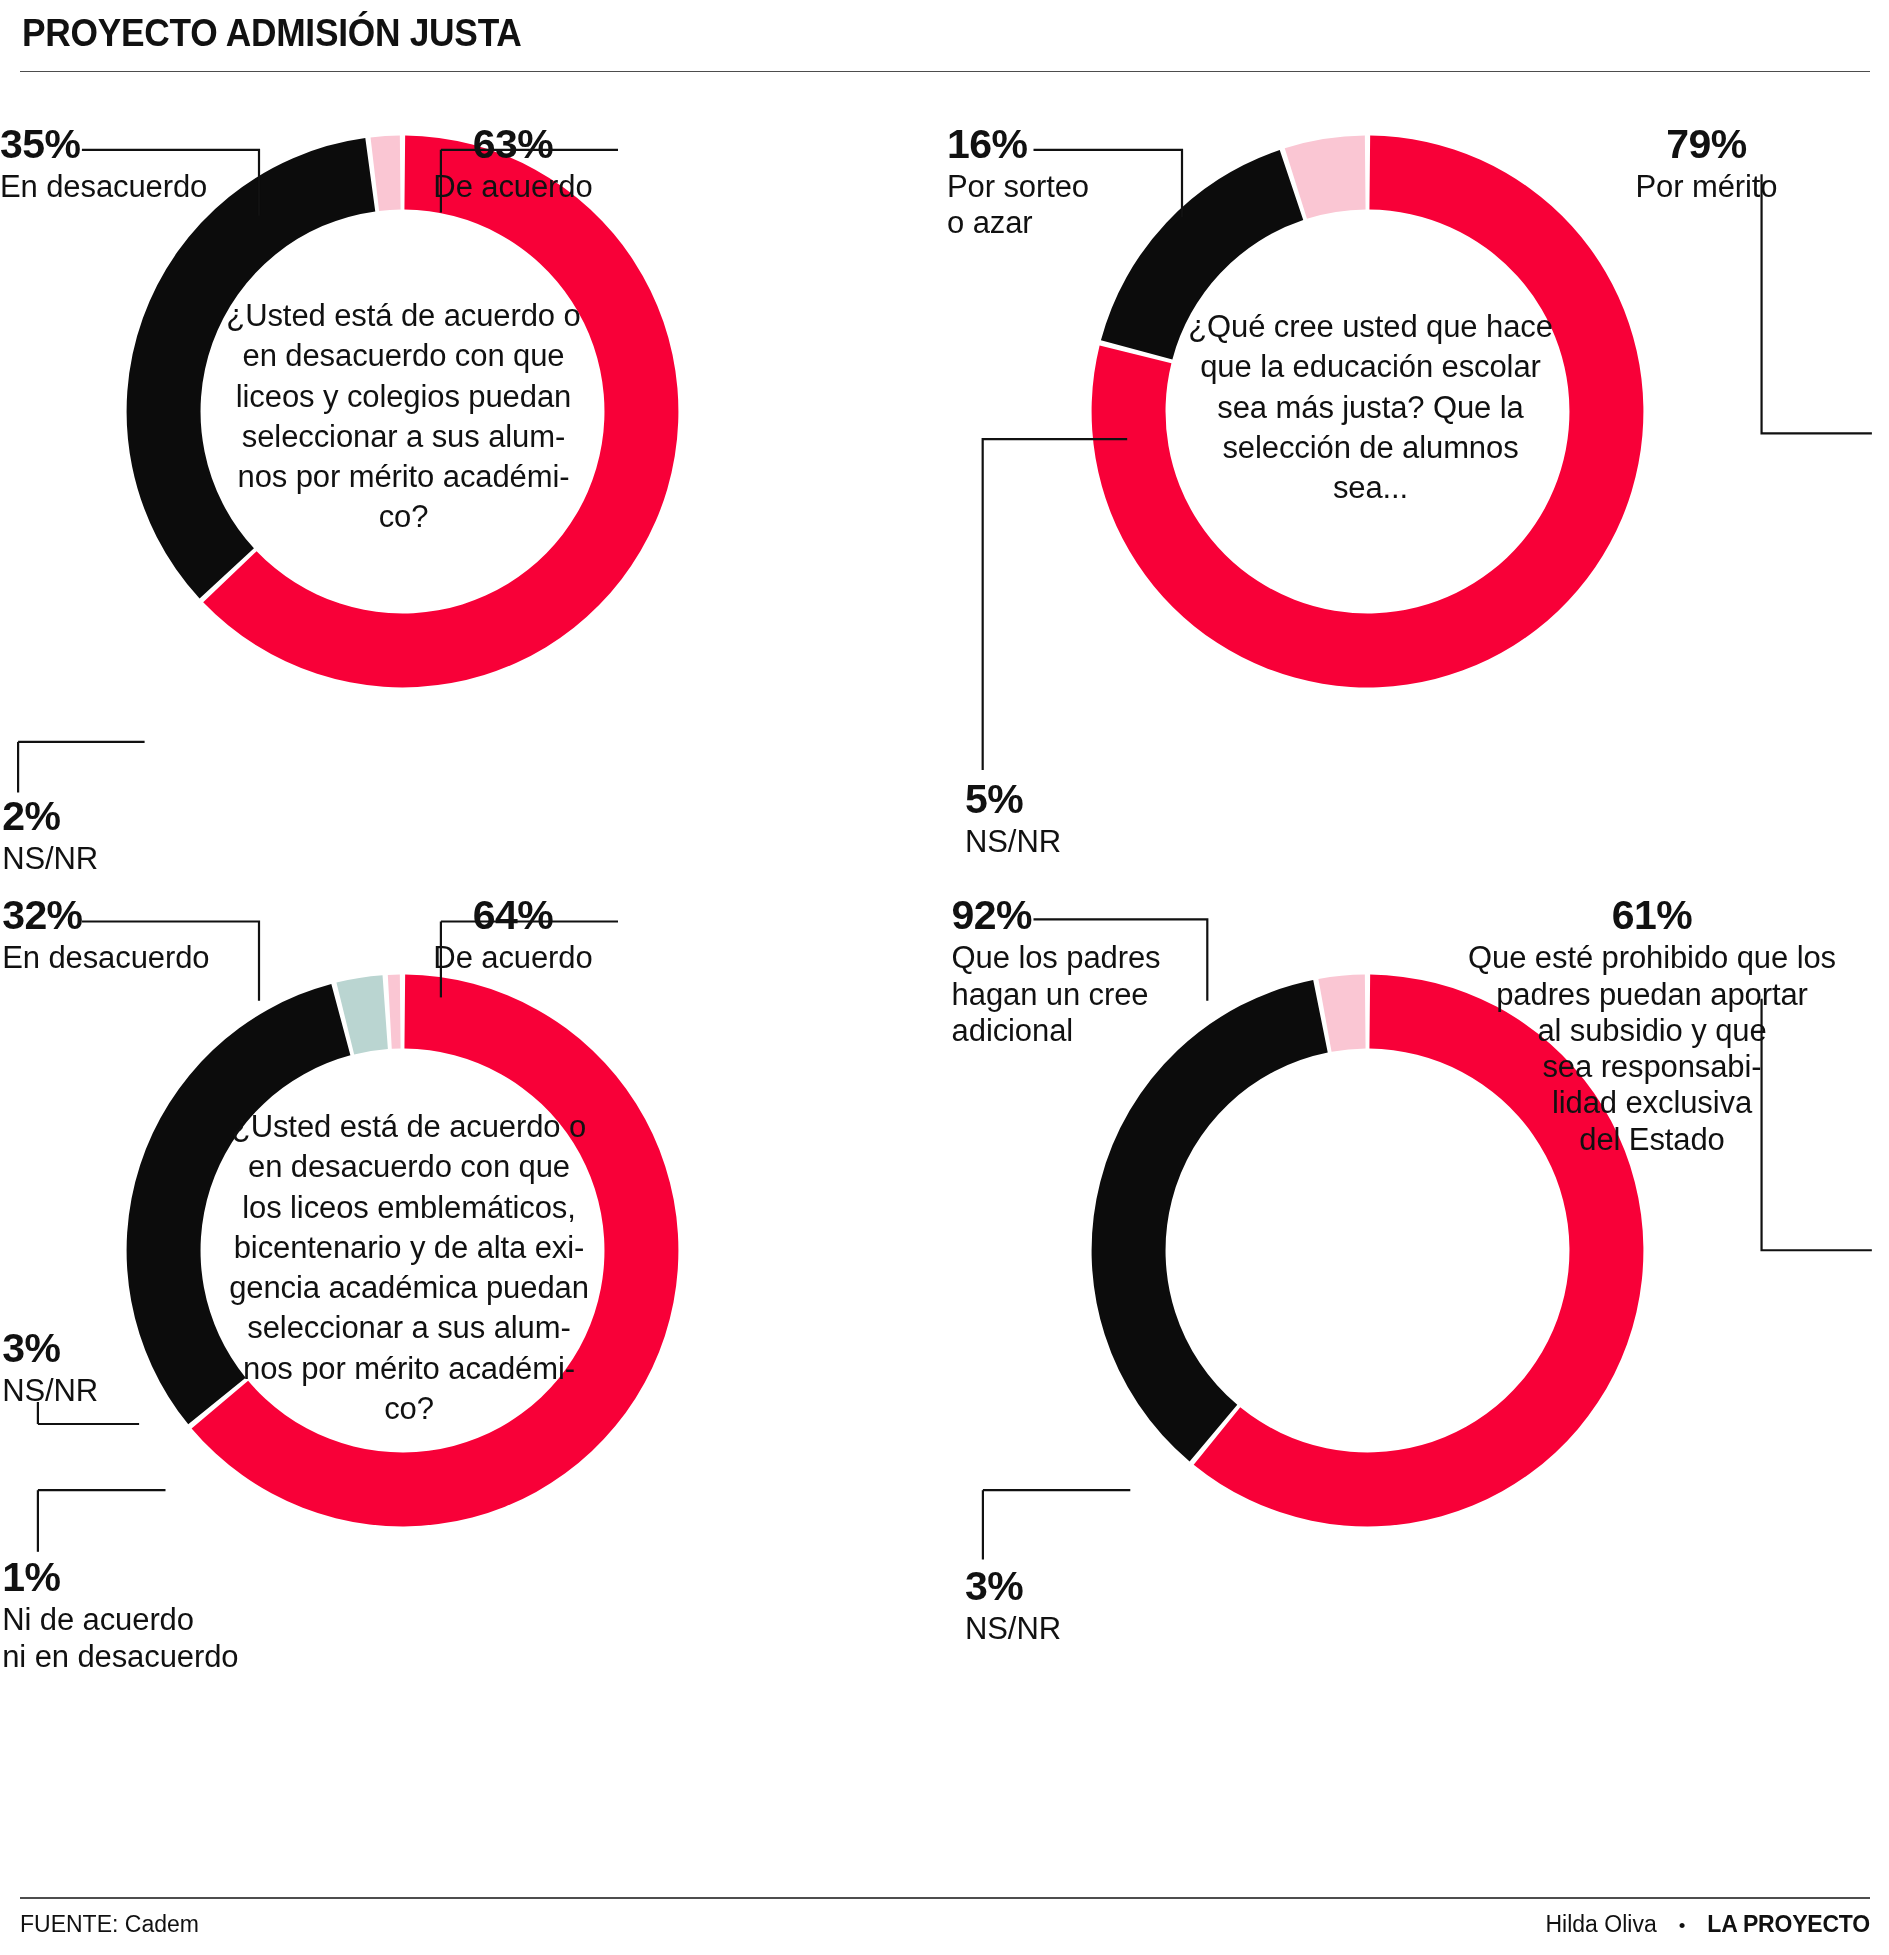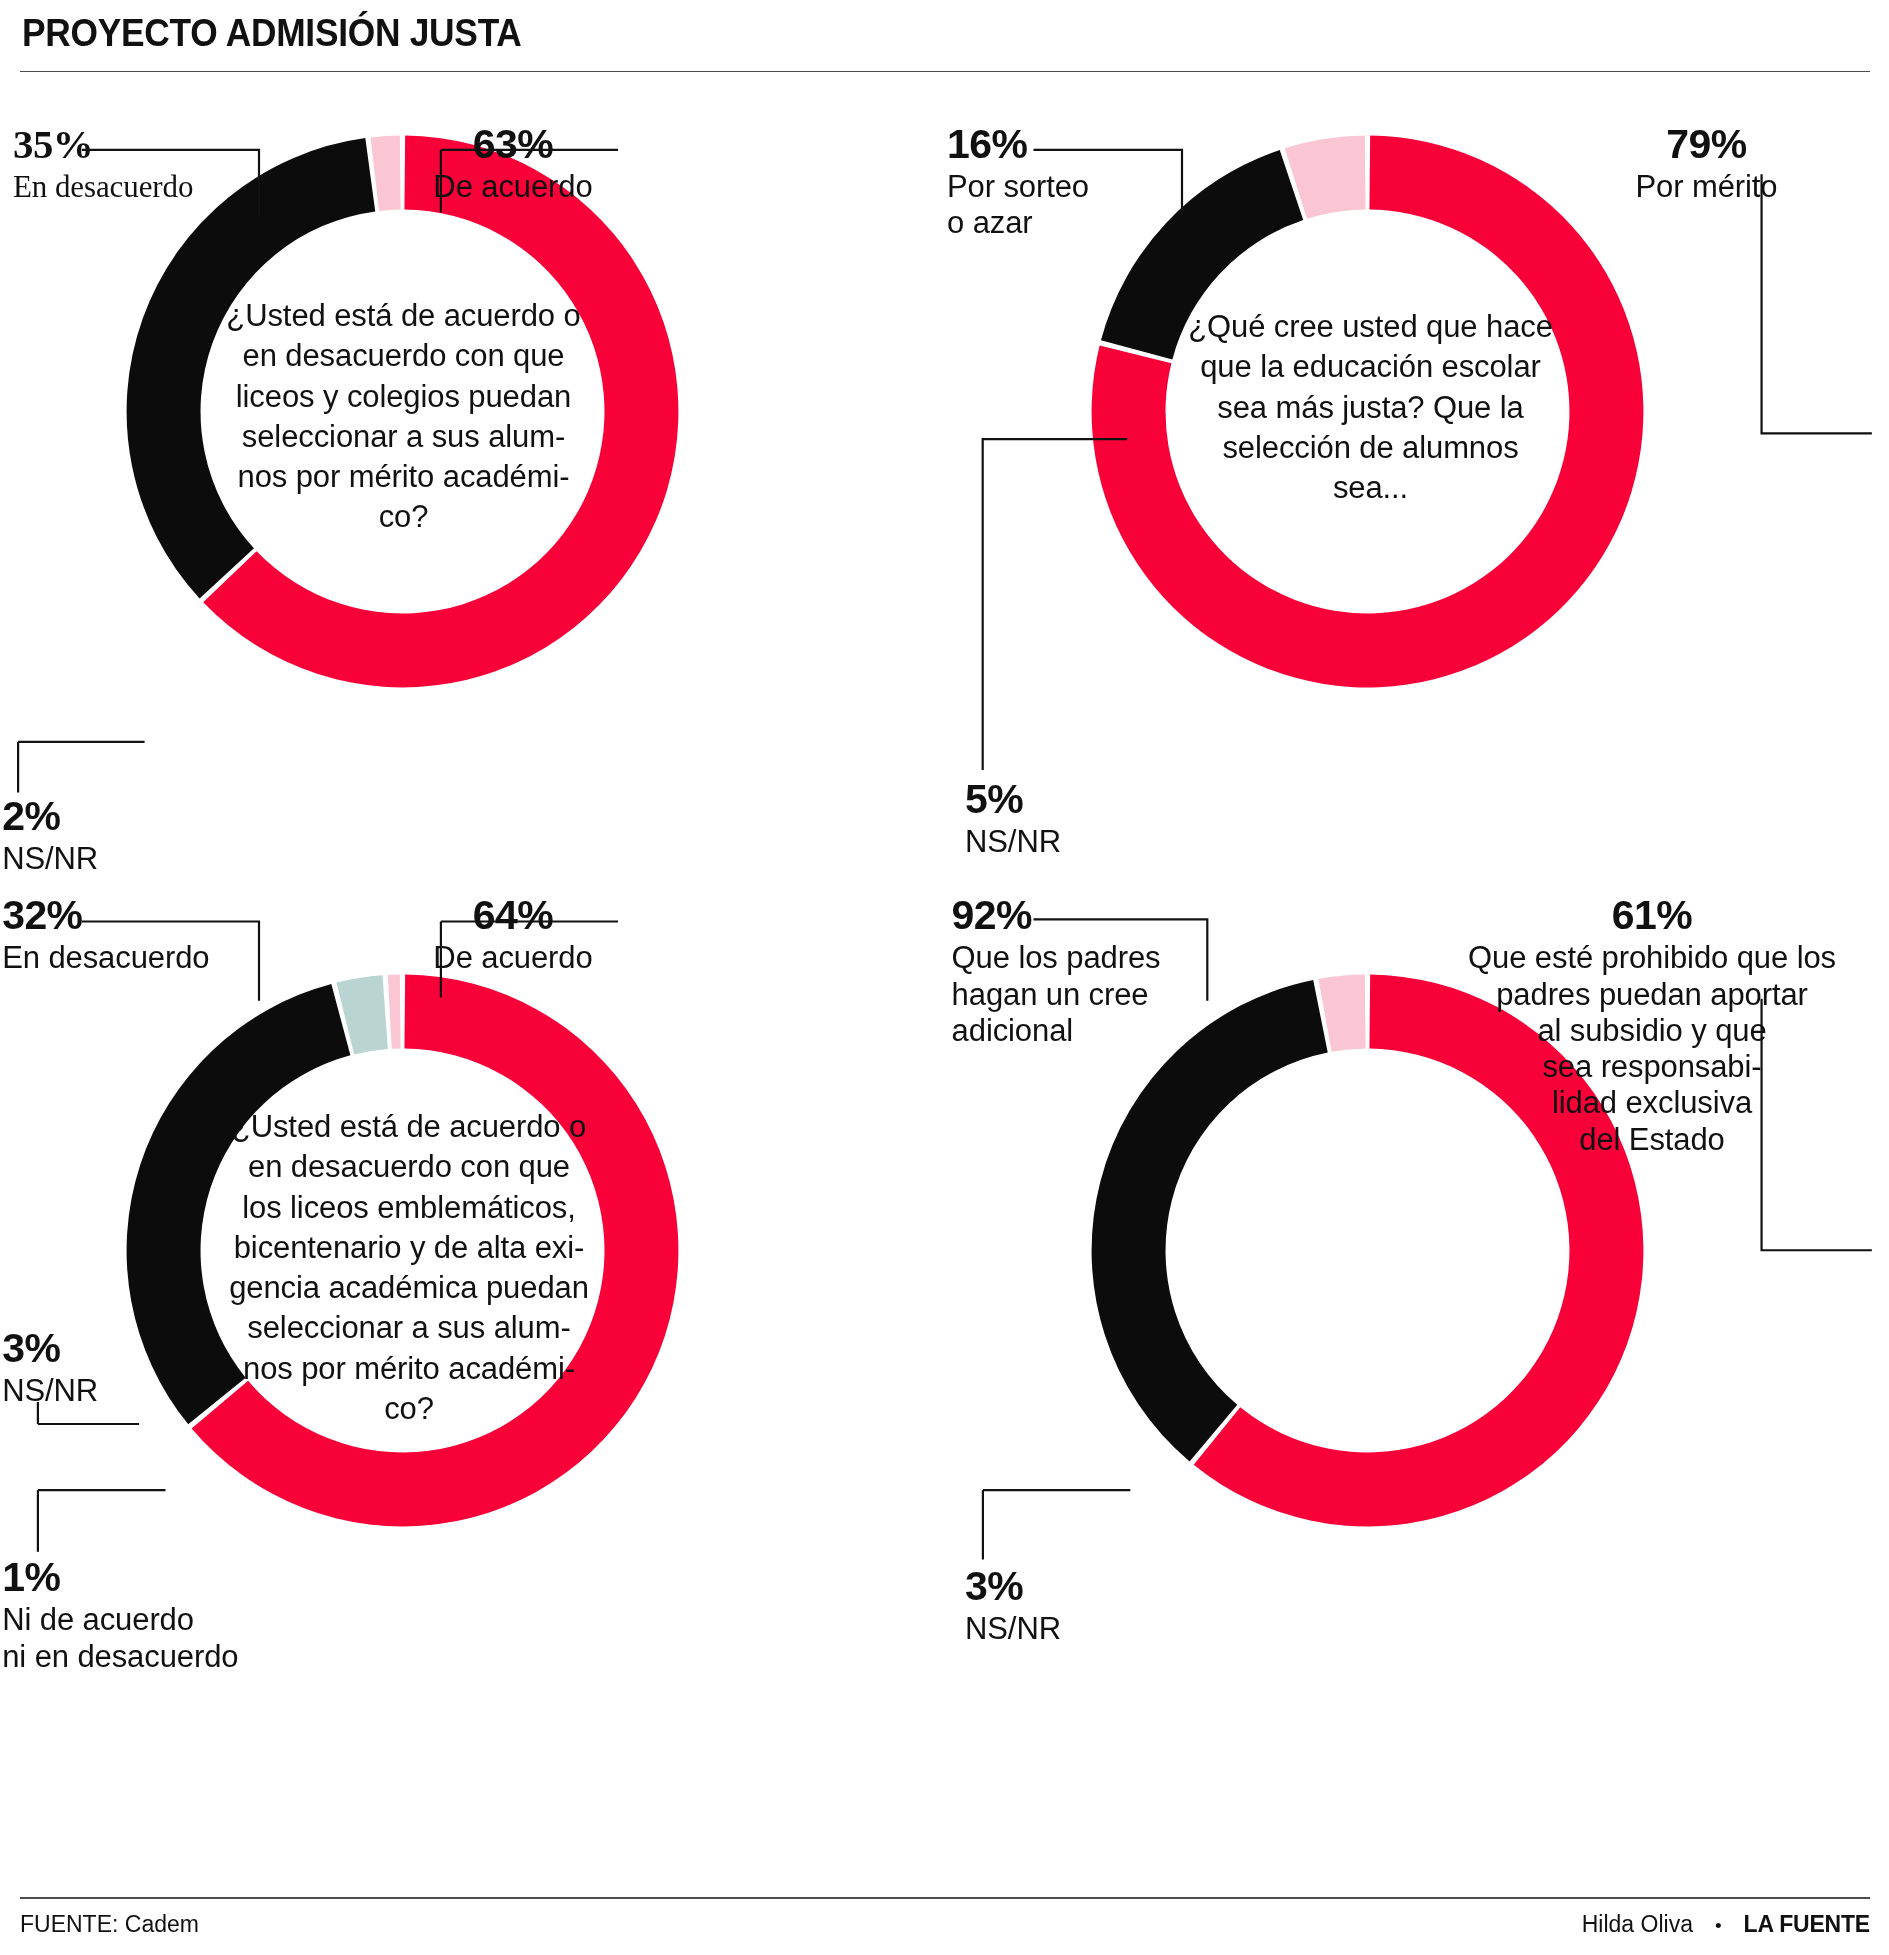--- a/index.html
+++ b/index.html
@@ -139,21 +139,21 @@
 liceos y colegios puedan
 seleccionar a sus alum-
 nos por mérito académi-
 co?</div>
 
       <div class="leader" style="left:0;top:0;">
         <svg width="287" height="110" viewBox="0 0 520 200">
             <path d="M148,76 L470,76 L470,196" stroke="#111" stroke-width="4" fill="none"></path>
           </svg>
       </div>
-      <div class="callout left" style="left:13px; top:15.5px; width:298px;font-family:Liberation Serif, serif;">
+      <div class="callout left" style="left:0; top:15.5px; width:298px;">
         <span class="pct">35%</span>
         <span class="lbl">En desacuerdo</span>
       </div>
 
       <div class="leader" style="left:425px;top:0;">
         <svg width="232" height="110" viewBox="0 0 420 200">
             <path d="M28,76 L350,76" stroke="#111" stroke-width="4" fill="none"></path>
             <path d="M28,76 L28,190" stroke="#111" stroke-width="4" fill="none"></path>
           </svg>
       </div>
@@ -339,18 +339,18 @@
 
   </div>
 
   <div class="rule-bottom"></div>
 
   <div class="footer">
     <div>FUENTE: Cadem</div>
     <div class="footer-right">
       <span>Hilda Oliva</span>
       <span class="footer-dot">•</span>
-      <span class="footer-brand">LA FUENTE</span>
+      <span class="footer-brand">LA PROYECTO</span>
     </div>
   </div>
 
 </div>
 
 
 </body></html>

